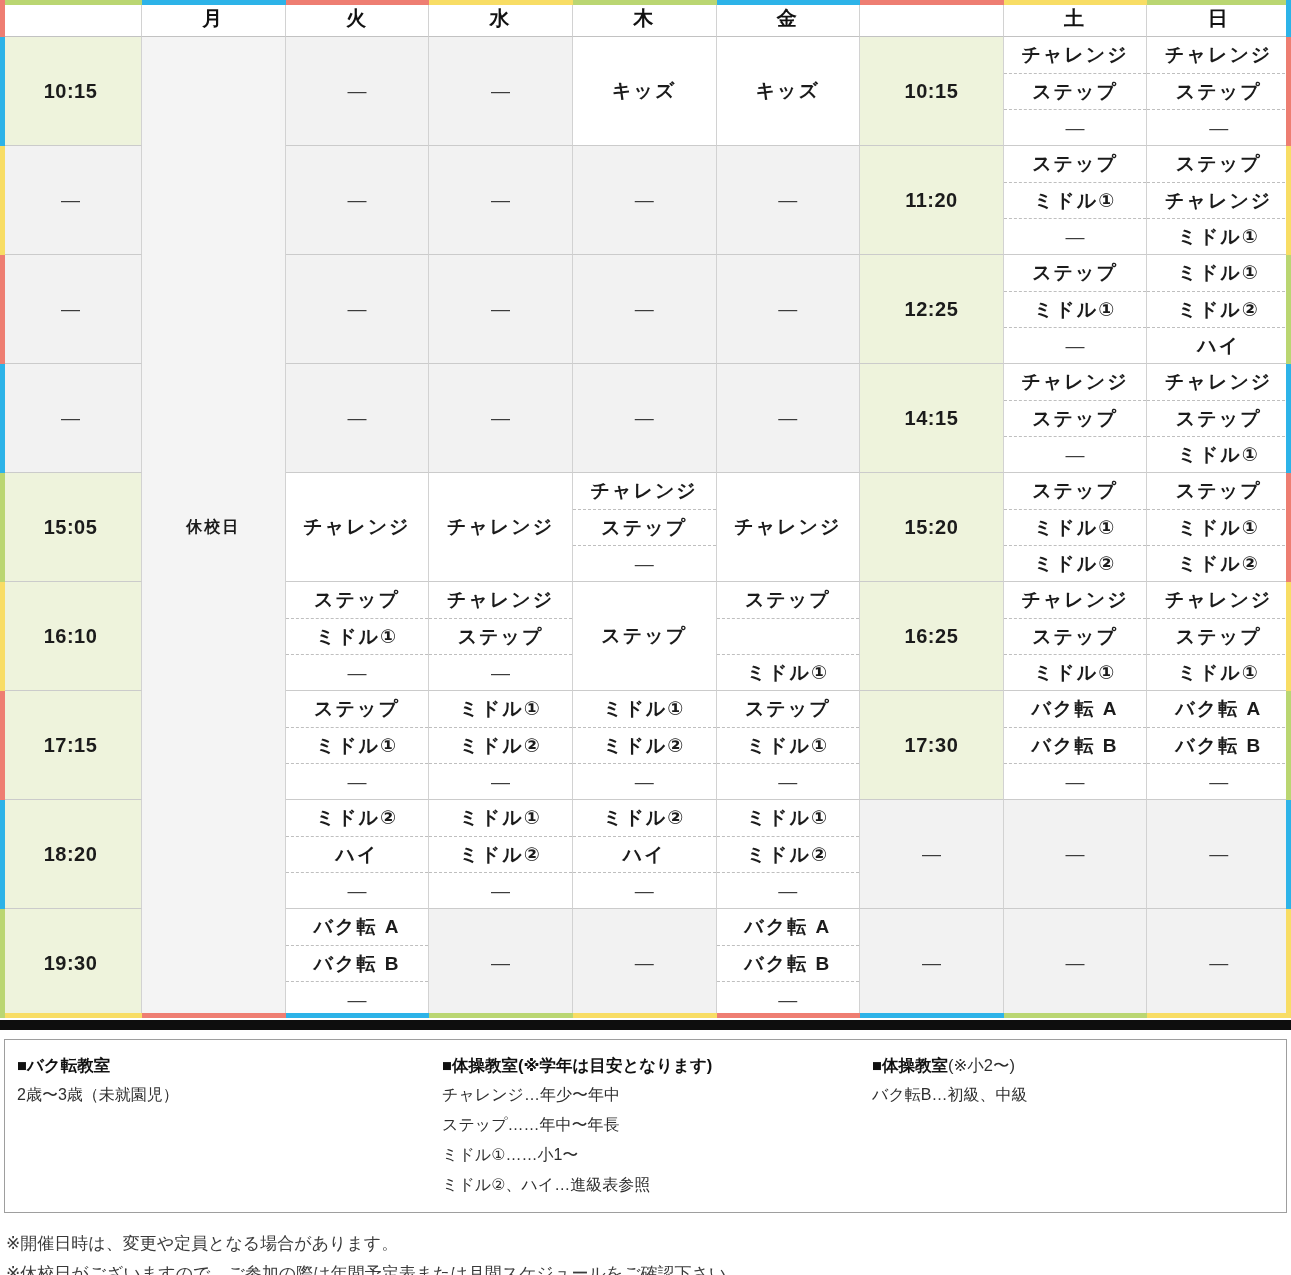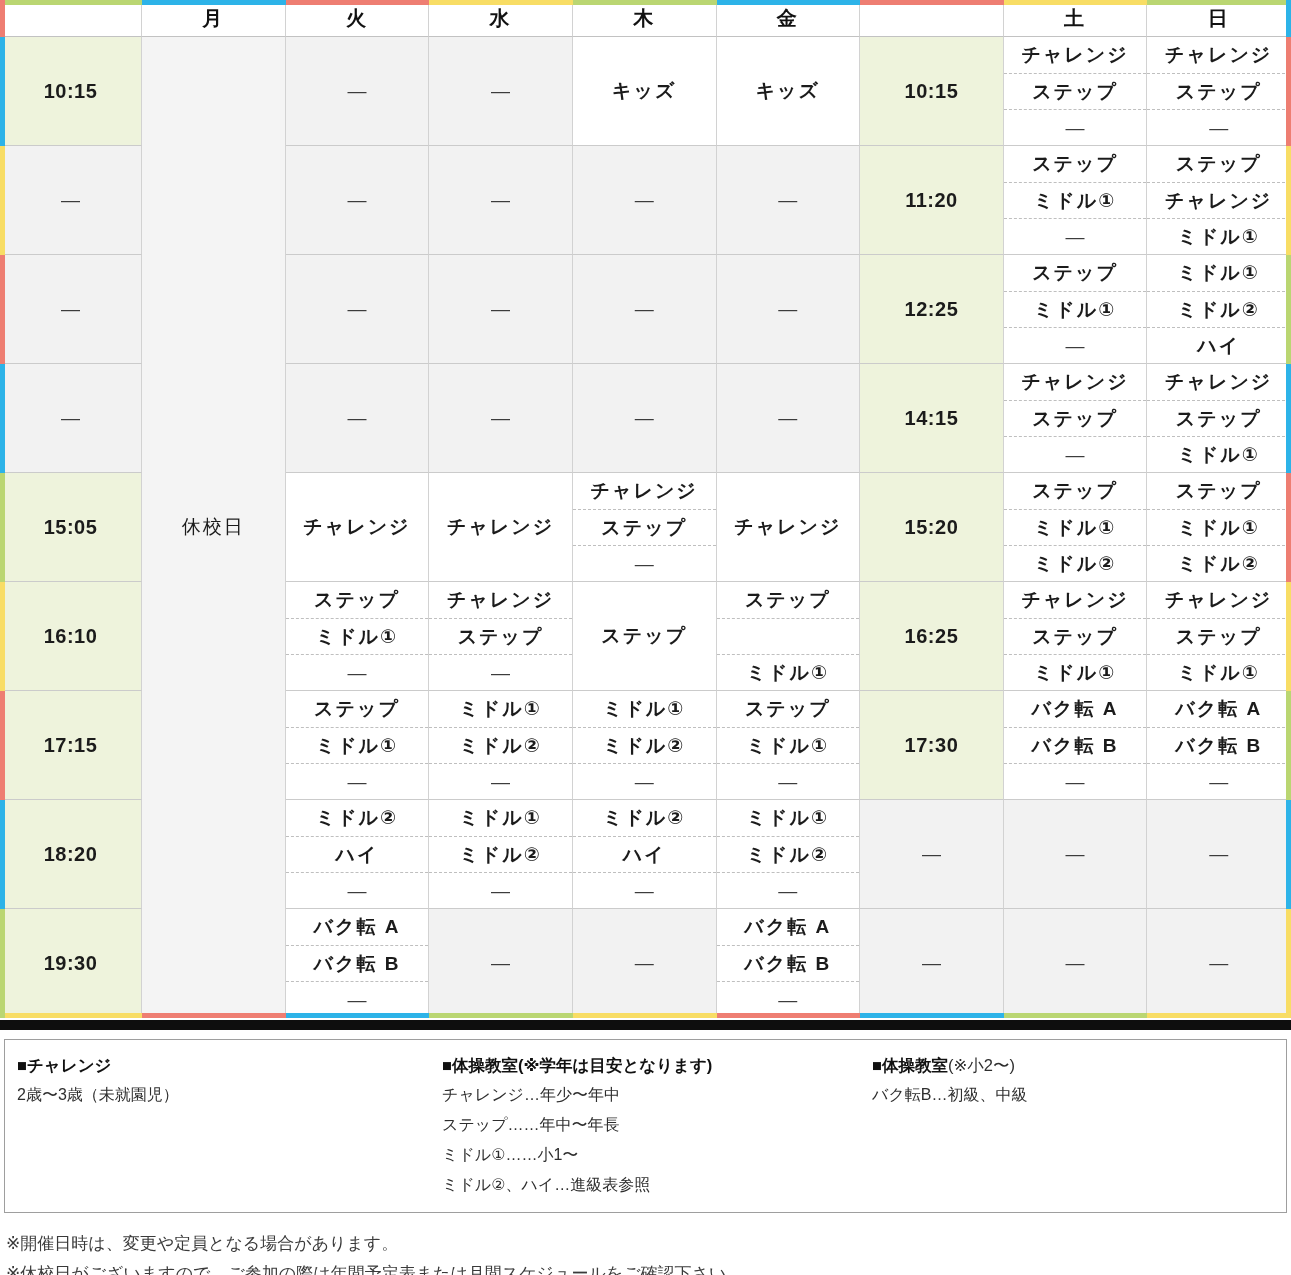--- a/index.html
+++ b/index.html
@@ -10,21 +10,21 @@
   .hcell{background:#fff;display:flex;align-items:center;justify-content:center;font-weight:700;font-size:20px;color:#111;letter-spacing:2px;border-bottom:1px solid #c2c2c2;}
   .time{display:flex;align-items:center;justify-content:center;font-weight:700;font-size:20px;color:#1b1b1b;letter-spacing:.5px;}
   .green{background:#eef3dc;}
   .gray{background:#f2f2f2;}
   .white{background:#ffffff;}
   .one{display:flex;align-items:center;justify-content:center;font-weight:700;font-size:19px;color:#1b1b1b;letter-spacing:2px;}
   .rows3{display:grid;grid-template-rows:1fr 1fr 1fr;}
   .sub{display:flex;align-items:center;justify-content:center;font-weight:700;font-size:19px;color:#1b1b1b;letter-spacing:2px;}
   .sub + .sub{border-top:1px dashed #bfbfbf;}
   .dim{font-weight:400;color:#3c3c3c;letter-spacing:0;font-size:19px;}
-  .monday{background:#f4f4f4;display:flex;align-items:center;justify-content:center;font-weight:400;font-size:19px;color:#1b1b1b;letter-spacing:2px;}
+  .monday{background:#f4f4f4;display:flex;align-items:center;justify-content:center;font-weight:700;font-size:16px;color:#1b1b1b;letter-spacing:2px;}
   
   .accent-top,.accent-bottom{position:absolute;left:0;right:0;height:5px;display:grid;grid-template-columns:142px repeat(8,1fr);z-index:5;}
   .accent-top{top:0;}
   .accent-bottom{bottom:0;}
   .accent-left,.accent-right{position:absolute;top:0;bottom:0;width:5px;display:grid;grid-template-rows:37px repeat(9,109px);z-index:5;}
   .accent-left{left:0;}
   .accent-right{right:0;}
   
   .black-bar{width:1291px;height:10px;background:#0e0e0e;margin-top:2px;}
   
@@ -344,21 +344,21 @@
       <div class="" style="background: rgb(186, 214, 114);"></div>
       <div class="" style="background: rgb(45, 179, 232);"></div>
       <div class="" style="background: rgb(248, 221, 101);"></div>
     </div>
 </div>
 
 <div class="black-bar"></div>
 
 <div class="legend">
   <div class="lcol">
-    <div class="ltitle">■チャレンジ</div>
+    <div class="ltitle">■バク転教室</div>
     <div class="lline">2歳〜3歳（未就園児）</div>
   </div>
   <div class="lcol">
     <div class="ltitle">■体操教室(※学年は目安となります)</div>
     <div class="lline">チャレンジ…年少〜年中</div>
     <div class="lline">ステップ……年中〜年長</div>
     <div class="lline">ミドル①……小1〜</div>
     <div class="lline">ミドル②、ハイ…進級表参照</div>
   </div>
   <div class="lcol">

